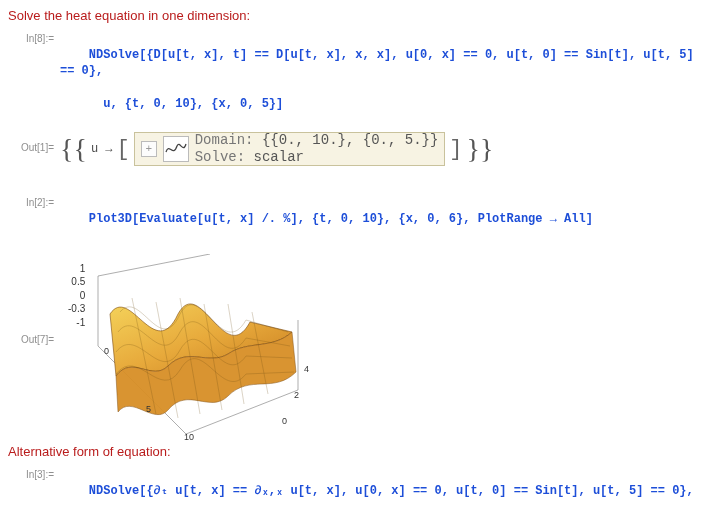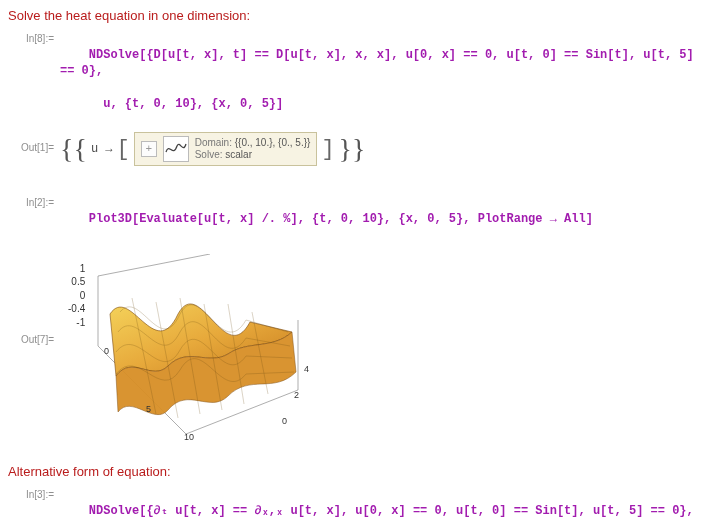--- a/index.html
+++ b/index.html
@@ -1,27 +1,27 @@
 <!DOCTYPE html>
 <html><head>
 <meta charset="utf-8">
 <style>
 html,body{margin:0;padding:0;background:#fff;color:#333;font-family:Arial,Helvetica,sans-serif;font-size:12px}
 .page{width:720px;padding:8px 8px 20px 8px;box-sizing:border-box}
 .heading{color:#b91c1c;font-size:13px}
 .cell-row{display:flex;align-items:flex-start;margin-top:8px}
 .io-label{flex:0 0 46px;text-align:right;padding-right:6px;color:#8f8f8f;font-size:10px;font-family:Arial;user-select:none;padding-top:2px}
 .io-content{flex:1}
-.code{font-family:"Courier New",Courier,monospace;font-weight:bold;font-size:12px;line-height:1.35;white-space:pre-wrap;color:#a21caf}
+.code{font-family:"Courier New",Courier,monospace;font-weight:bold;font-size:12px;line-height:1.35;white-space:pre-wrap;color:#1d4ed8}
 .out-expr{font-family:"Courier New",Courier,monospace;font-size:12px;color:#4a4a4a;display:flex;align-items:center;gap:4px}
 .bigbrace{font-size:28px;line-height:28px;color:#555;font-weight:normal;font-family:"Times New Roman",serif}
 .ifbox{display:flex;align-items:center;border:1px solid #c9c29c;background:#f7f3e3;height:32px;padding:0 6px;gap:6px}
 .ifbox-btn{width:14px;height:14px;border:1px solid #bbb;background:#fcfcfc;display:flex;align-items:center;justify-content:center;color:#999;font-size:11px;line-height:1}
 .ifbox-graph{width:24px;height:24px;border:1px solid #bbb;background:#fff;display:flex;align-items:center;justify-content:center}
-.ifbox-text{font-family:Liberation Sans, sans-serif;font-size:10px;color:#555;line-height:1.25}
+.ifbox-text{font-family:Liberation Mono, monospace;font-size:14px;color:#555;line-height:1.25}
 .ifbox-text .lbl{color:#777}
 .plot3d{width:260px;height:190px;position:relative;margin-top:4px}
 .axis-z{position:absolute;left:8px;top:8px;font-size:10px;color:#333;line-height:1.35;text-align:right}
 .plot3d svg{position:absolute;left:0;top:0}
 </style>
 </head>
 <body>
 <div class="page">
 
 <div class="heading">Solve the heat equation in one dimension:</div>
@@ -53,33 +53,33 @@
       </div>
     </div>
     <span style="font-size:22px;color:#666">]</span>
     <span class="bigbrace">}}</span>
   </div>
 </div>
 
 <div class="cell-row" style="margin-top:29px">
   <div class="io-label">In[2]:=</div>
   <div class="io-content code">
-    <span>Plot3D[Evaluate[u[t, x] /. %], {t, 0, 10}, {x, 0, 5}, PlotRange → All]</span>
+    <span>Plot3D[Evaluate[u[t, x] /. %], {t, 0, 10}, {x, 0, 6}, PlotRange → All]</span>
   </div>
 </div>
 
 <div class="cell-row" style="margin-top:6px">
   <div class="io-label" style="padding-top:84px">Out[7]=</div>
   <div class="io-content">
     <div class="plot3d">
       <div class="axis-z">
         <div>1</div>
         <div>0.5</div>
         <div>0</div>
-        <div>-0.4</div>
+        <div>-0.3</div>
         <div>-1</div>
       </div>
       <svg width="260" height="190" viewBox="0 0 260 190">
         <defs>
           <linearGradient id="surf" x1="0" y1="0" x2="1" y2="1">
             <stop offset="0" stop-color="#f4d25a"></stop>
             <stop offset="0.5" stop-color="#e7a93b"></stop>
             <stop offset="1" stop-color="#c77b1e"></stop>
           </linearGradient>
         </defs>
@@ -129,21 +129,21 @@
           <text x="124" y="186">10</text>
           <text x="222" y="170">0</text>
           <text x="234" y="144">2</text>
           <text x="244" y="118">4</text>
         </g>
       </svg>
     </div>
   </div>
 </div>
 
-<div class="heading" style="margin-top:20px">Alternative form of equation:</div>
+<div class="heading" style="margin-top:0">Alternative form of equation:</div>
 
 <div class="cell-row">
   <div class="io-label">In[3]:=</div>
   <div class="io-content code">
     <span>NDSolve[{∂ₜ u[t, x] == ∂ₓ,ₓ u[t, x], u[0, x] == 0, u[t, 0] == Sin[t], u[t, 5] == 0},</span><br>
     
   </div>
 </div>
 
 </div>

